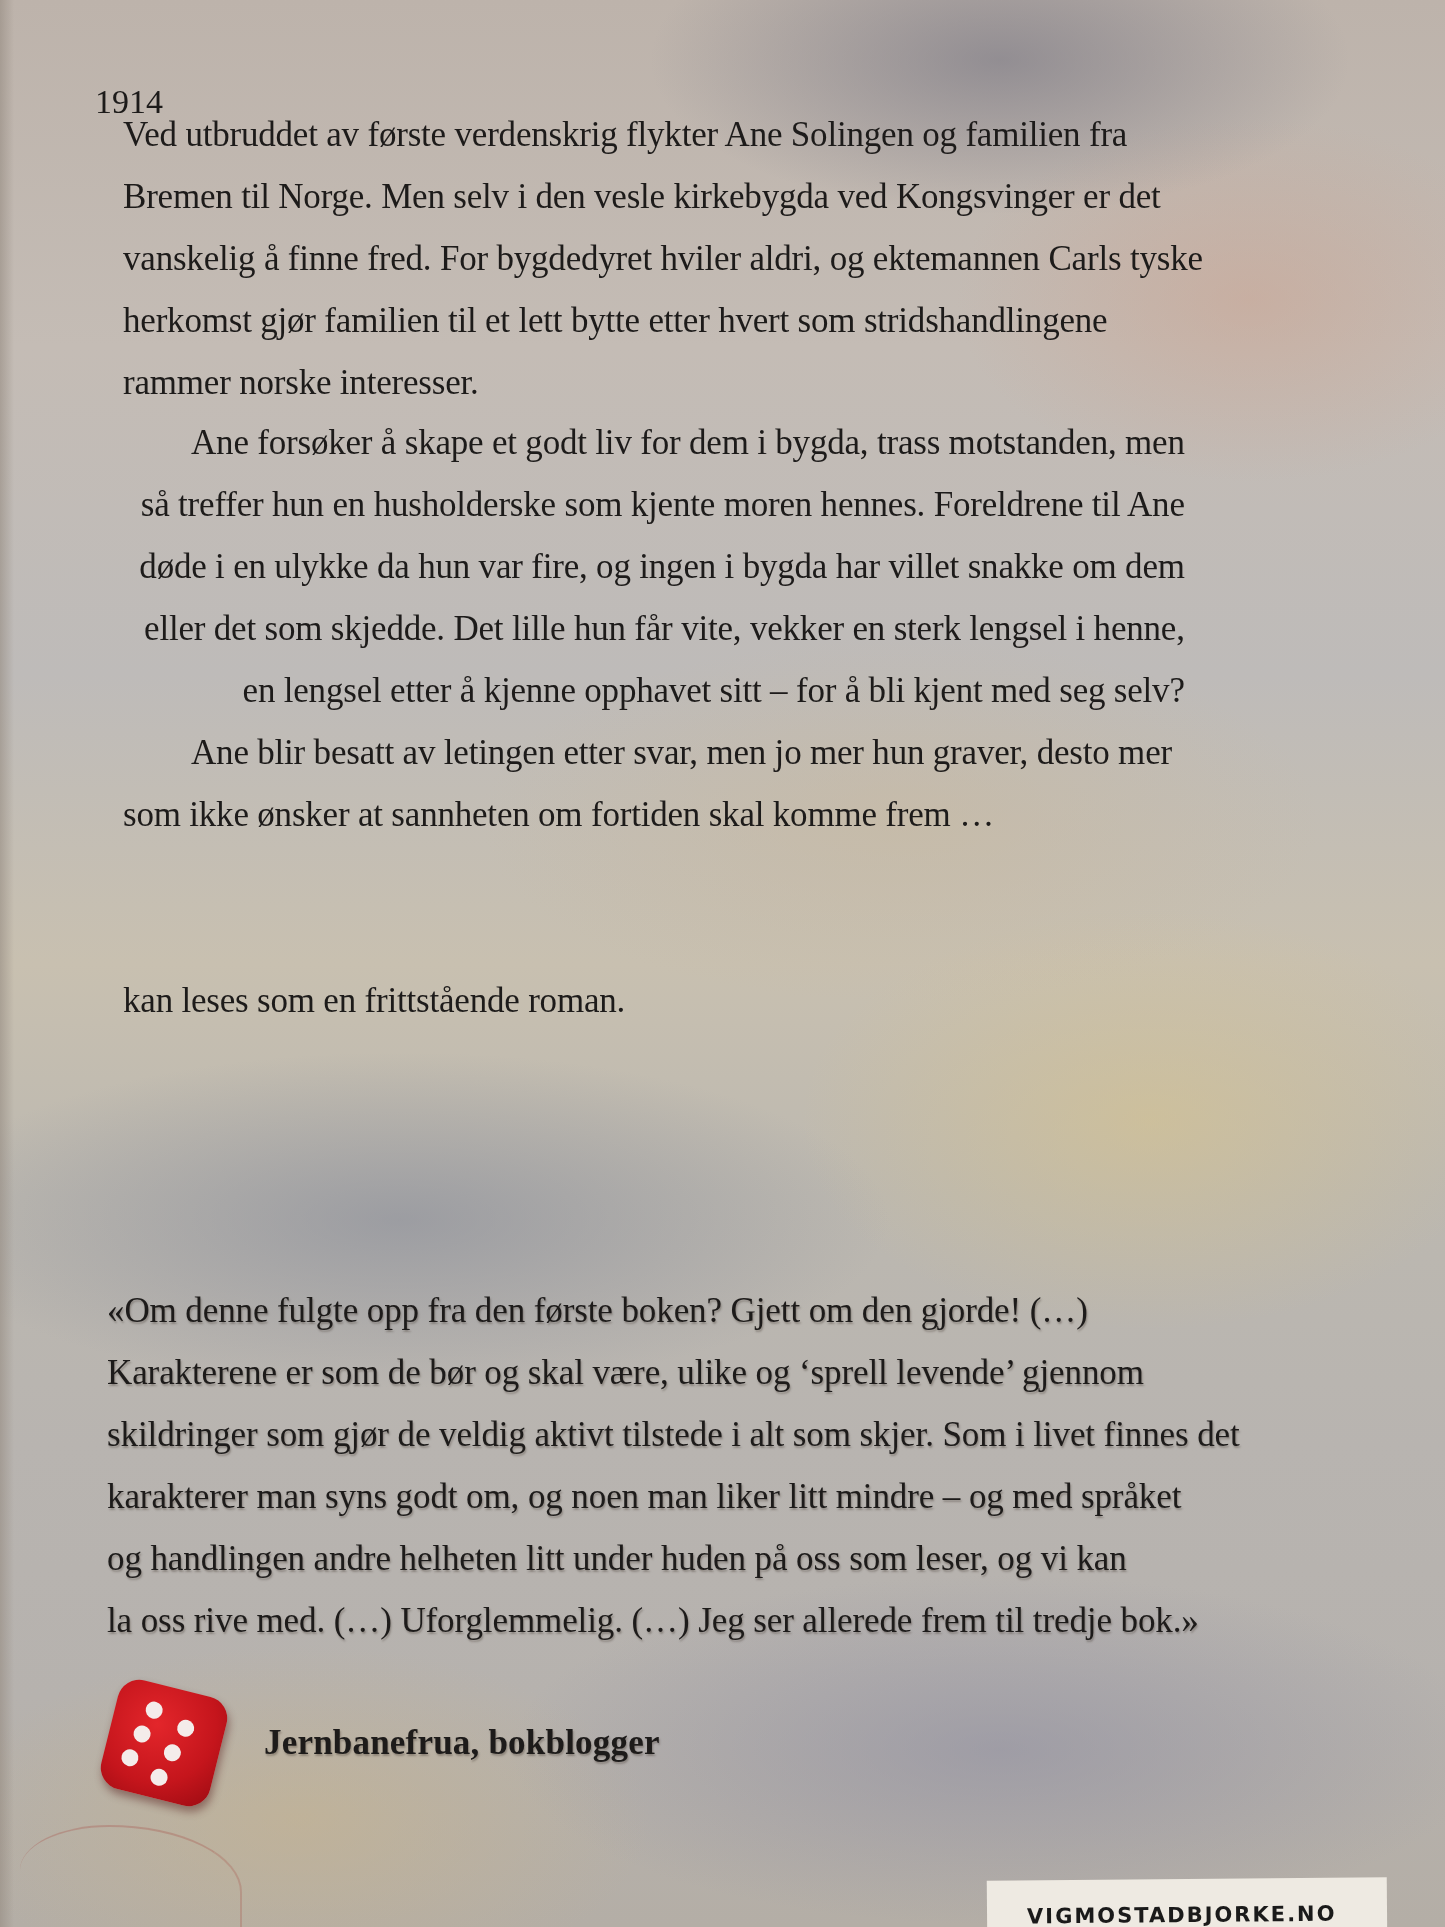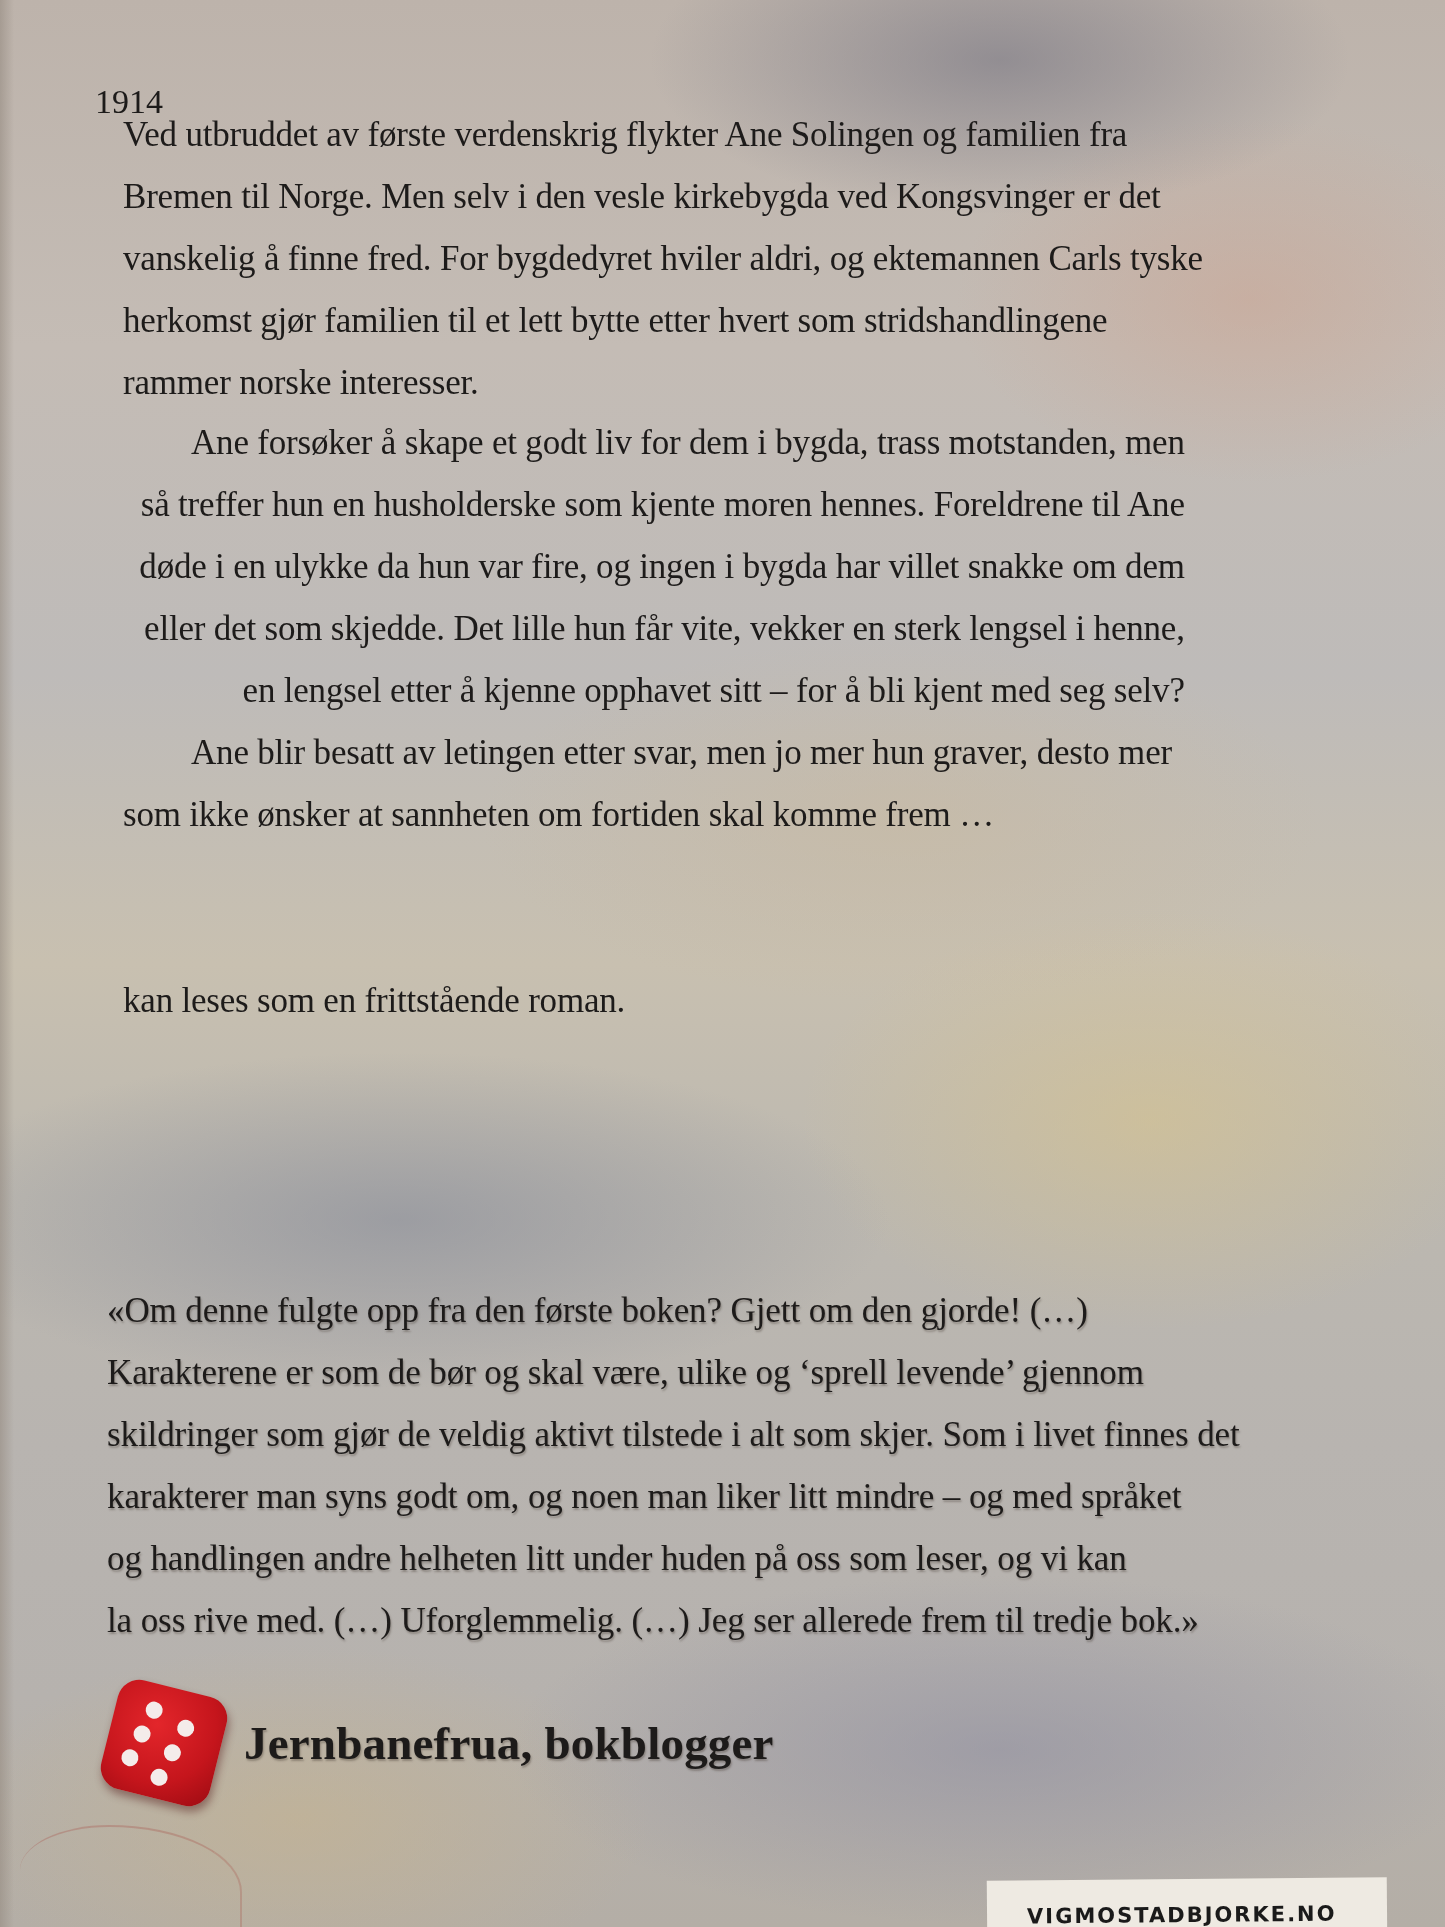--- a/index.html
+++ b/index.html
@@ -89,22 +89,22 @@
       position: relative;
       box-shadow: 3px 5px 8px rgba(80,20,20,0.45);
     }
     .pip {
       position: absolute;
       width: 17px; height: 17px;
       background: #f4ecea;
       border-radius: 50%;
     }
     .attr-text {
-      margin-left: 24px;
-      font-size: 47px;
+      margin-left: 44px;
+      font-size: 35px;
       font-weight: bold;
       letter-spacing: 0.2px;
       text-shadow: 1px 2px 2px rgba(60,50,40,0.35);
     }
     .publisher {
       position: absolute;
       left: 987px;
       top: 1879px;
       width: 400px;
       height: 60px;

